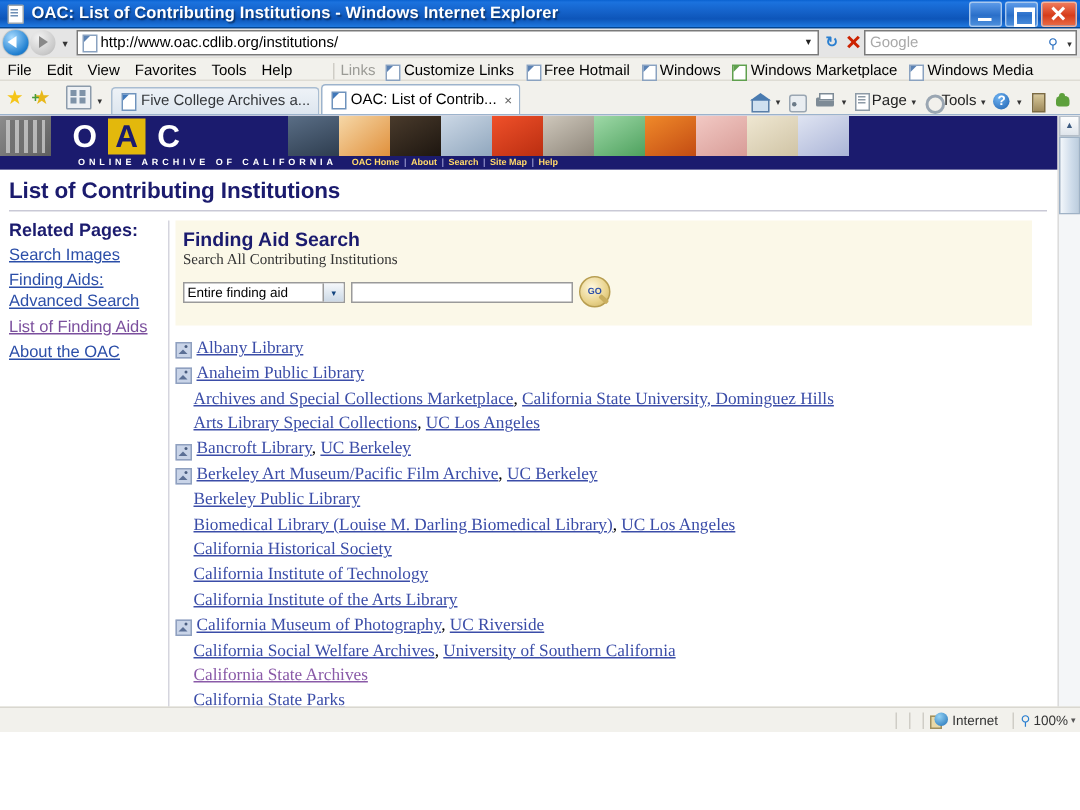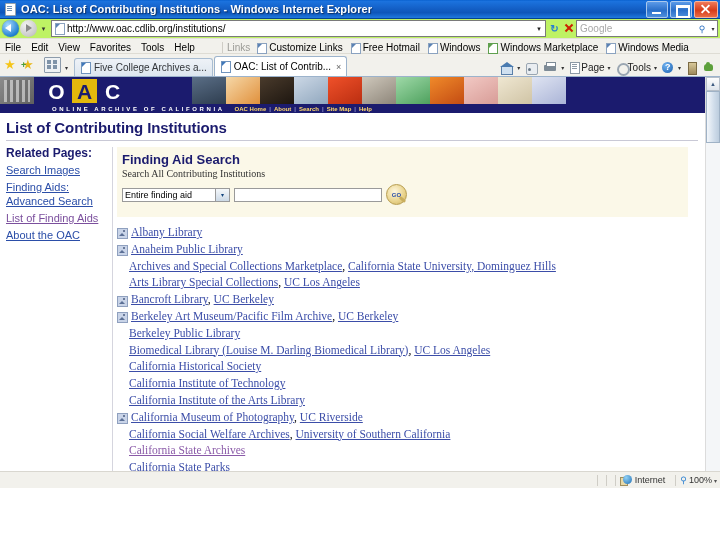--- a/index.html
+++ b/index.html
@@ -40,21 +40,21 @@
     border-color:#f3b5a0;width:22px;
   }
   .tb-btn i{position:absolute;display:block;background:#fff;}
   .tb-btn.min i{left:5px;bottom:3px;width:9px;height:2px;}
   .tb-btn.max i{left:5px;top:3px;width:10px;height:8px;background:transparent;border:2px solid #fff;border-top-width:3px;}
   .tb-btn.close i{left:5px;top:6px;width:11px;height:2px;transform:rotate(45deg);}
   .tb-btn.close i+i{transform:rotate(-45deg);}
 
   
   .addrbar{
-    height:19px;background:#bef264;display:flex;align-items:center;
+    height:19px;background:#e5e5e5;display:flex;align-items:center;
     border-bottom:1px solid #e3e1da;padding:0 2px;
   }
   .navbtn{width:17px;height:17px;border-radius:50%;position:relative;flex:0 0 auto;margin-right:1px;}
   .navbtn.back{background:radial-gradient(circle at 35% 30%,#a8dbff,#1f7fd0 70%,#0f5ea8);box-shadow:0 0 1px #356;}
   .navbtn.fwd{background:radial-gradient(circle at 35% 30%,#f2f2f2,#c9c9c9 70%,#a8a8a8);}
   .navbtn .arw{position:absolute;left:4px;top:4px;width:0;height:0;border-top:4px solid transparent;border-bottom:4px solid transparent;}
   .navbtn.back .arw{border-right:6px solid #fff;left:3px;}
   .navbtn.fwd .arw{border-left:6px solid #888;left:6px;}
   .histdrop{width:11px;text-align:center;color:#333;font-size:7px;flex:0 0 auto;}
   .urlbox{

